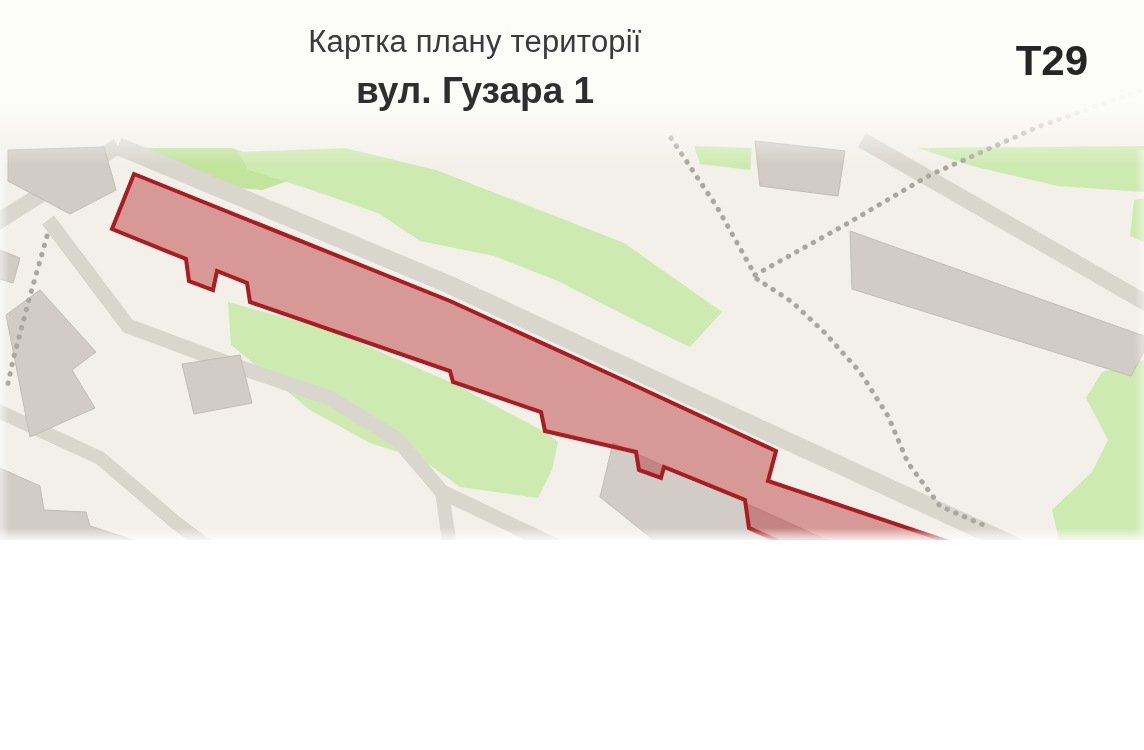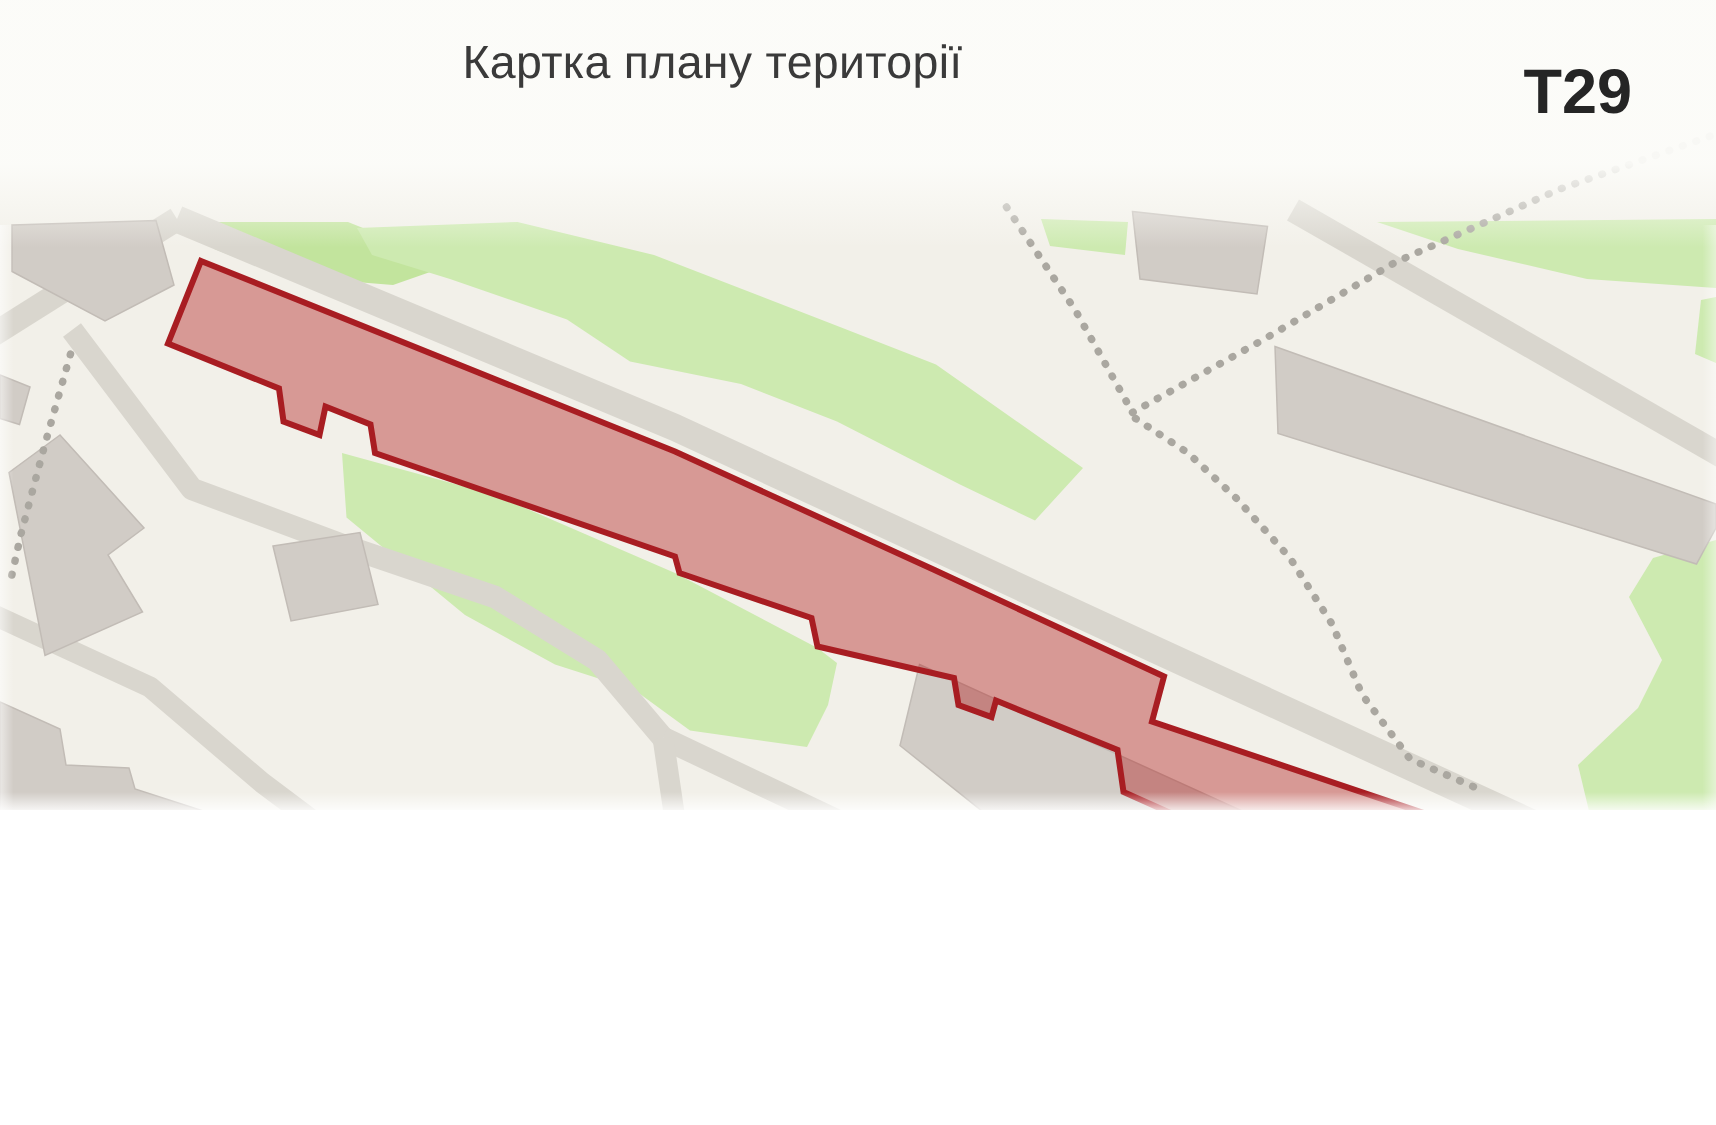--- a/index.html
+++ b/index.html
@@ -87,20 +87,21 @@
       <path d="M390,574 L372,640 L359,702 L362,748"></path>
       <path d="M672,700 L690,724 L704,750"></path>
     </g>
 
     <polygon fill="rgba(178,34,34,0.42)" stroke="#a81d22" stroke-width="4" stroke-linejoin="miter" points="134,174 450,301 623,380 776,451 768,481 958,545 950,576 1035,610 1016,664 903,620 898,592 862,574 859,589 837,581 834,566 749,528 745,500 664,467 661,478 639,470 636,452 545,431 541,412 453,382 450,371 250,302 247,283 217,271 213,290 189,281 186,259 112,229"></polygon>
   </svg>
 
   <div class="header">
     <div class="titles">
       <div class="page-title">Картка плану території</div>
+      <div class="page-subtitle">вул. Гузара 1</div>
     </div>
     <div class="territory-code">T29</div>
   </div>
 
   <div class="qr-box">
     <svg id="qr-svg" viewBox="0 0 21 21" xmlns="http://www.w3.org/2000/svg">
         <rect x="0" y="0" width="1" height="1" fill="#111"></rect>
         <rect x="1" y="0" width="1" height="1" fill="#111"></rect>
         <rect x="2" y="0" width="1" height="1" fill="#111"></rect>
         <rect x="3" y="0" width="1" height="1" fill="#111"></rect>

